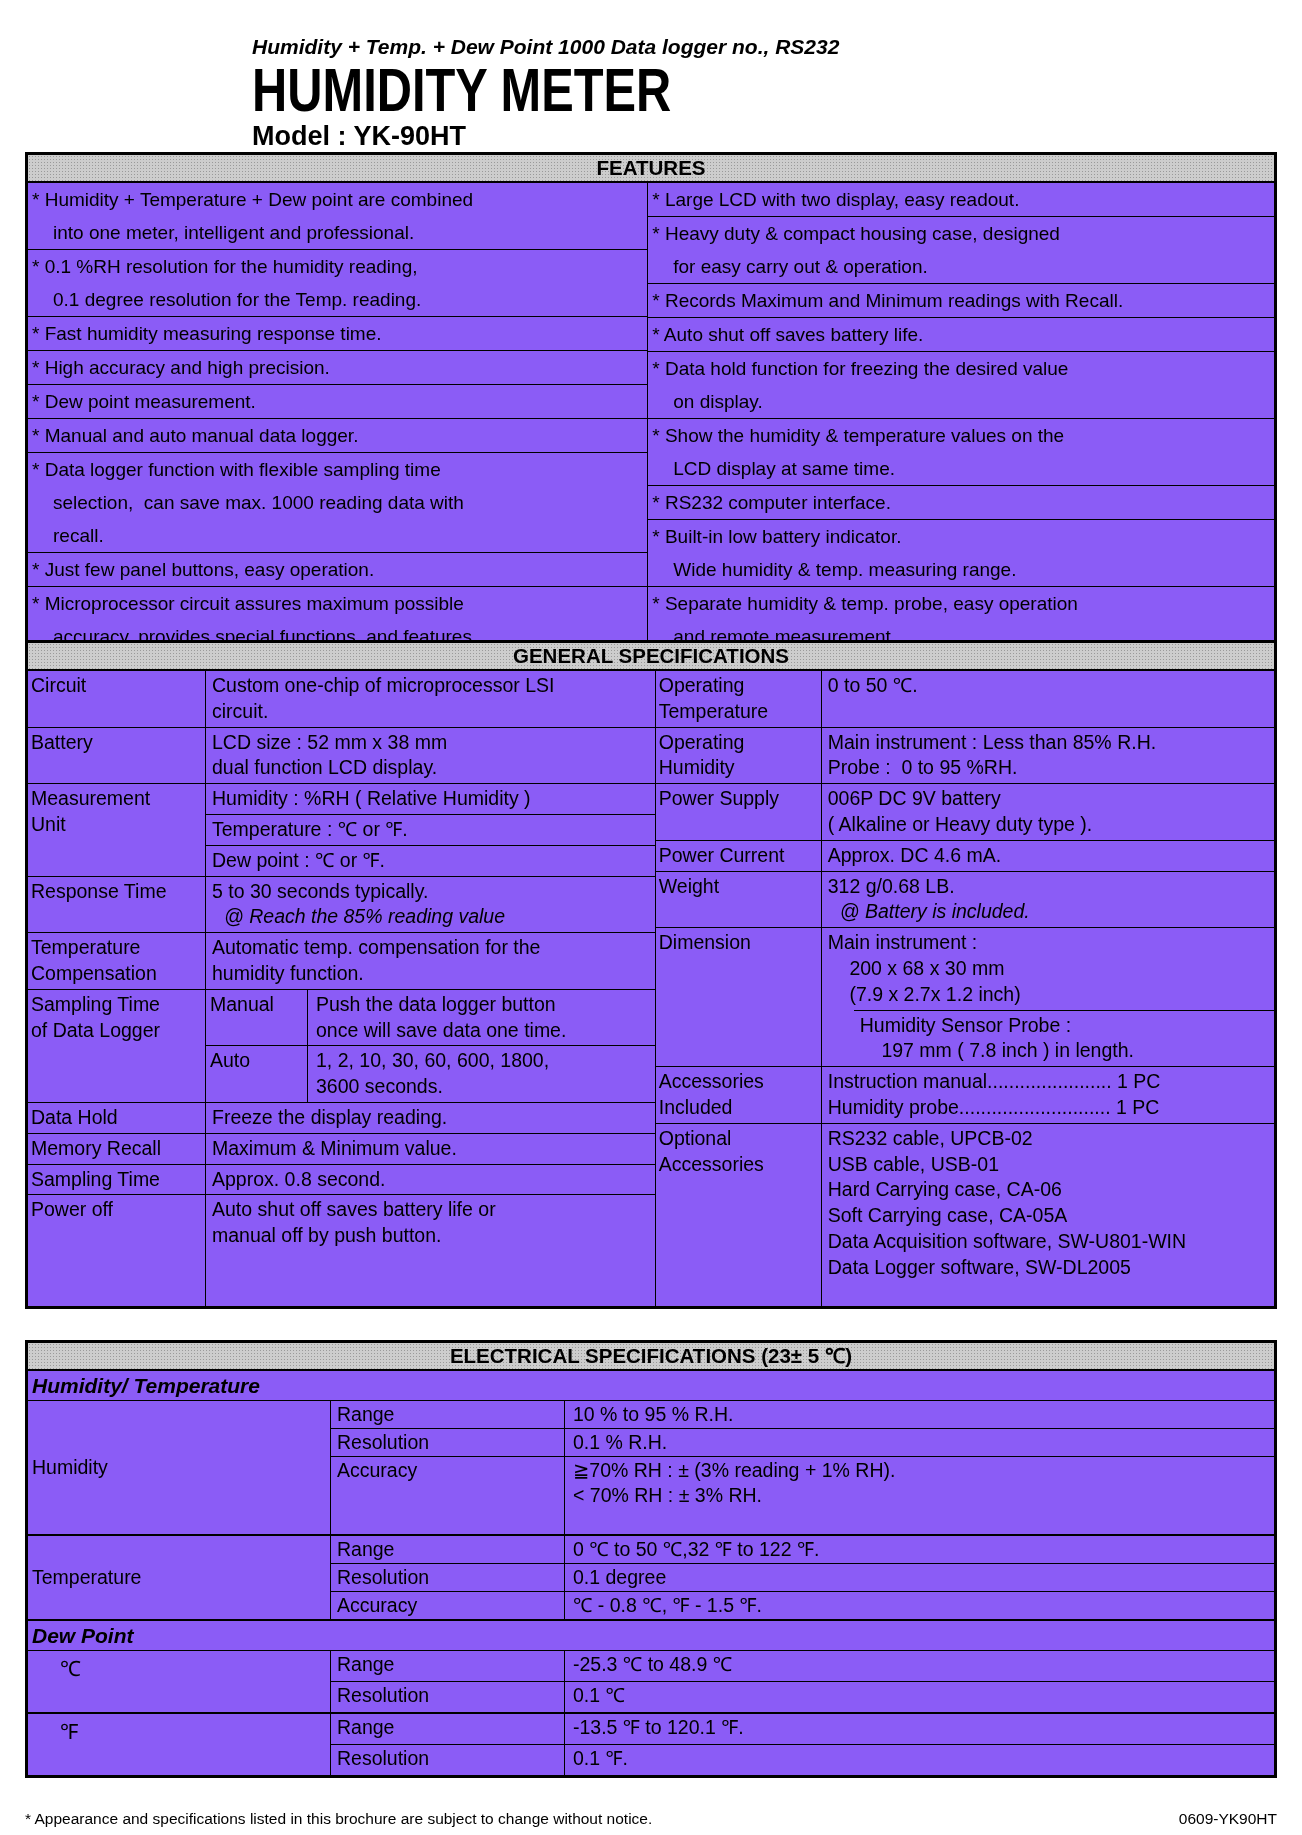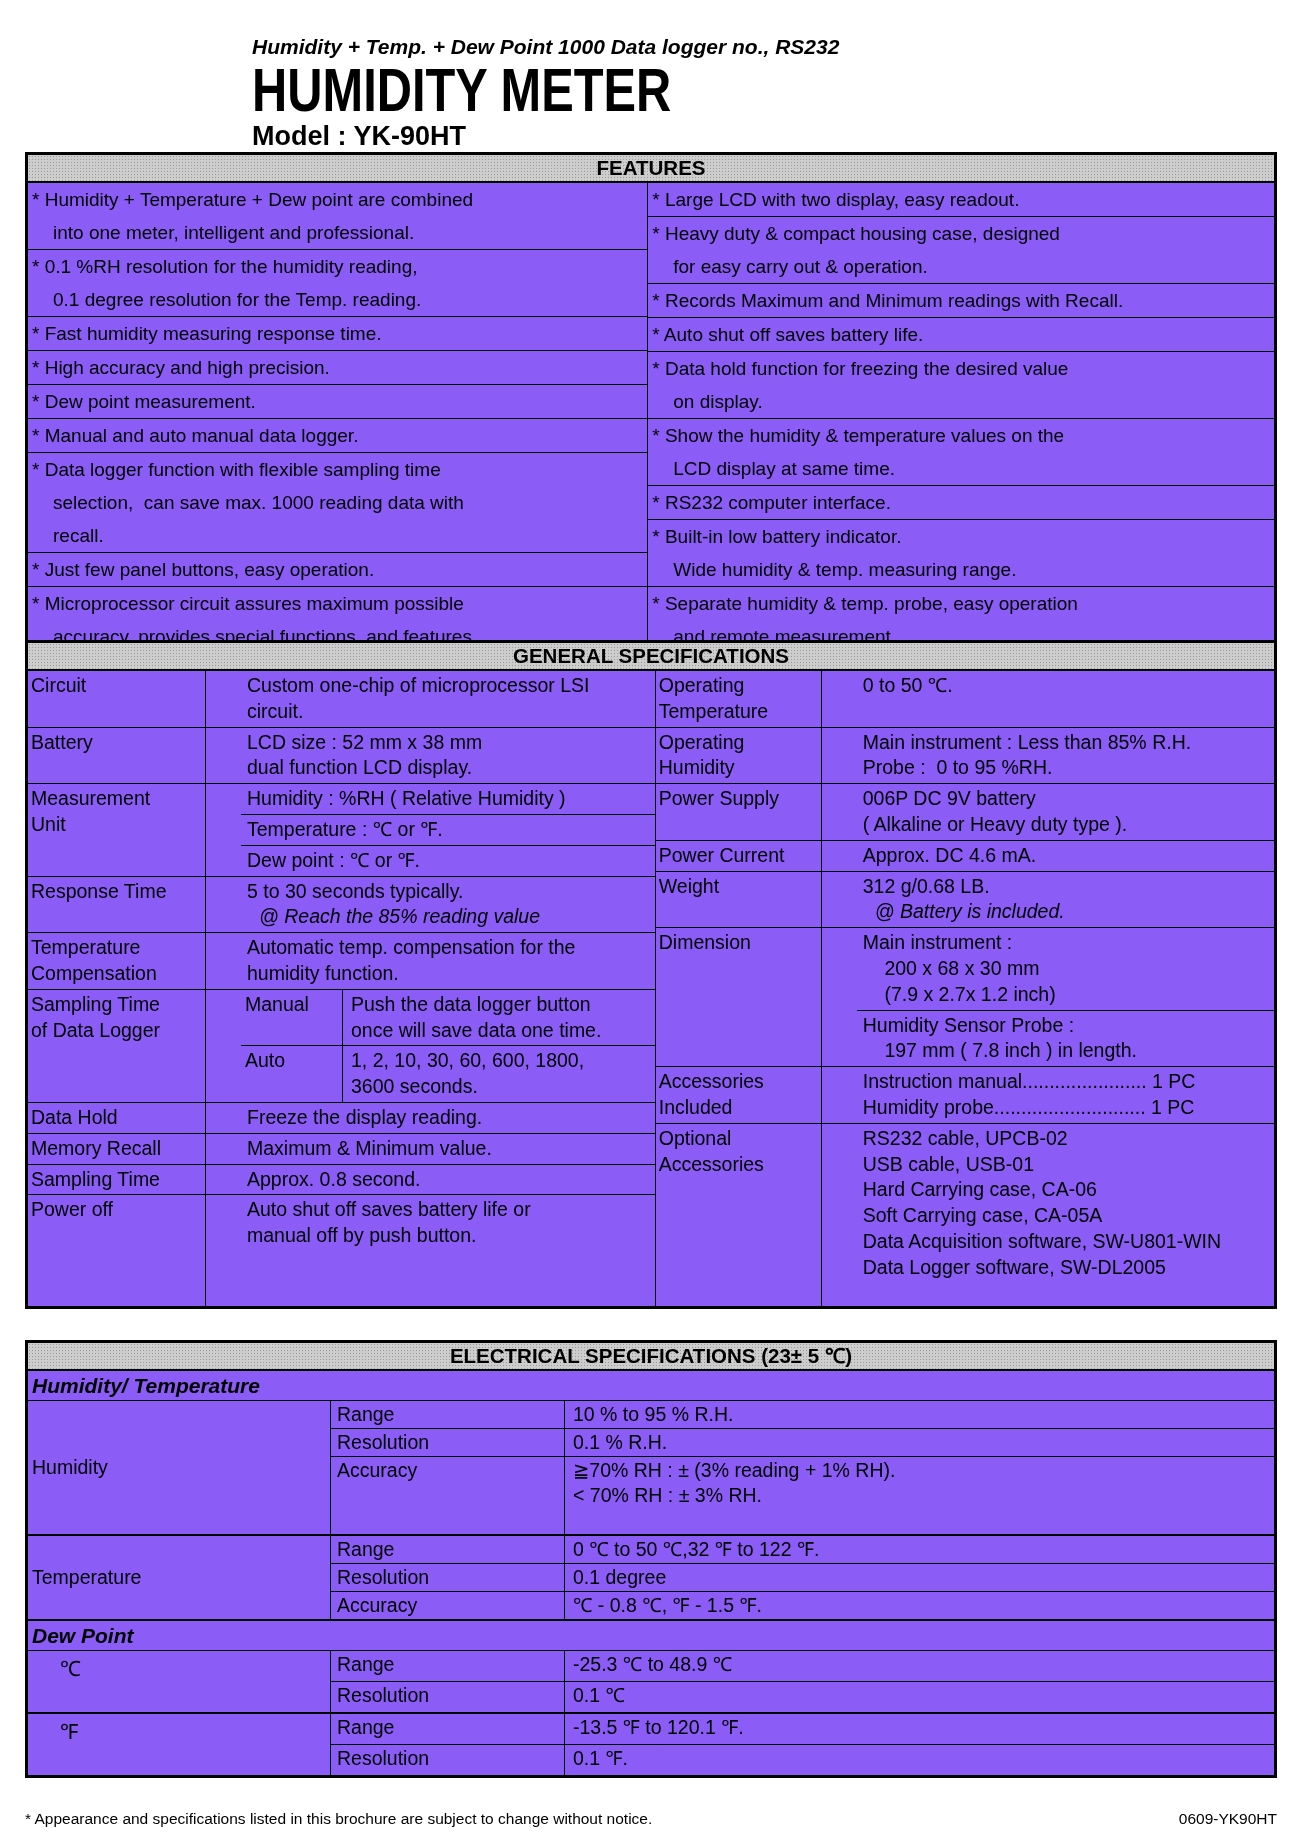--- a/index.html
+++ b/index.html
@@ -28,31 +28,31 @@
   .fcol.r{width:50.3%;border-left:1.5px solid #000;}
   .frow{border-top:1.5px solid #000;padding:0 4px;}
   .frow.first{border-top:none;}
   .feat{font-size:19px;line-height:33px;white-space:pre-wrap;padding-left:21px;text-indent:-21px;}
 
   
   .general{top:640px;}
   .gbody{display:flex;height:635px;align-items:stretch;}
   .ghalf{width:50.3%;display:flex;flex-direction:column;box-sizing:border-box;}
   .ghalf.r{width:49.7%;border-left:1.5px solid #000;}
-  .grow{display:flex;border-top:1.5px solid #000;align-items:stretch;gap:35px;}
+  .grow{display:flex;border-top:1.5px solid #000;align-items:stretch;}
   .grow.first{border-top:none;}
   .grow.grow-fill{flex:1;}
   .gtxt{font-size:19.5px;line-height:25.8px;white-space:pre-wrap;}
   .gl{width:172px;flex:0 0 auto;padding:2px 2px 2px 3px;border-right:1.5px solid #000;}
   .ghalf.r .gl{width:160px;}
   .gv{flex:1;padding:2px 2px 2px 6px;}
   .gvcol{flex:1;display:flex;flex-direction:column;padding:0;}
   .gsub{border-top:1.5px solid #000;padding:2px 2px 2px 6px;}
   .gsub.first{border-top:none;}
-  .gsub.fill{flex:1;}
+  .gsub.fill{flex:1;margin-left:32px;}
   .note{font-style:italic;padding-left:12px;}
   .gsrow{display:flex;border-top:1.5px solid #000;}
   .gsrow.first{border-top:none;}
   .gsl{width:95px;flex:0 0 auto;border-right:1.5px solid #000;padding:2px 2px 2px 4px;}
   .gsv{flex:1;padding:2px 2px 2px 8px;}
 
   
   .electrical{top:1340px;}
   .esec{font-size:21px;font-weight:bold;font-style:italic;line-height:26px;
         padding:2px 2px 1px 4px;border-top:2px solid #000;}

